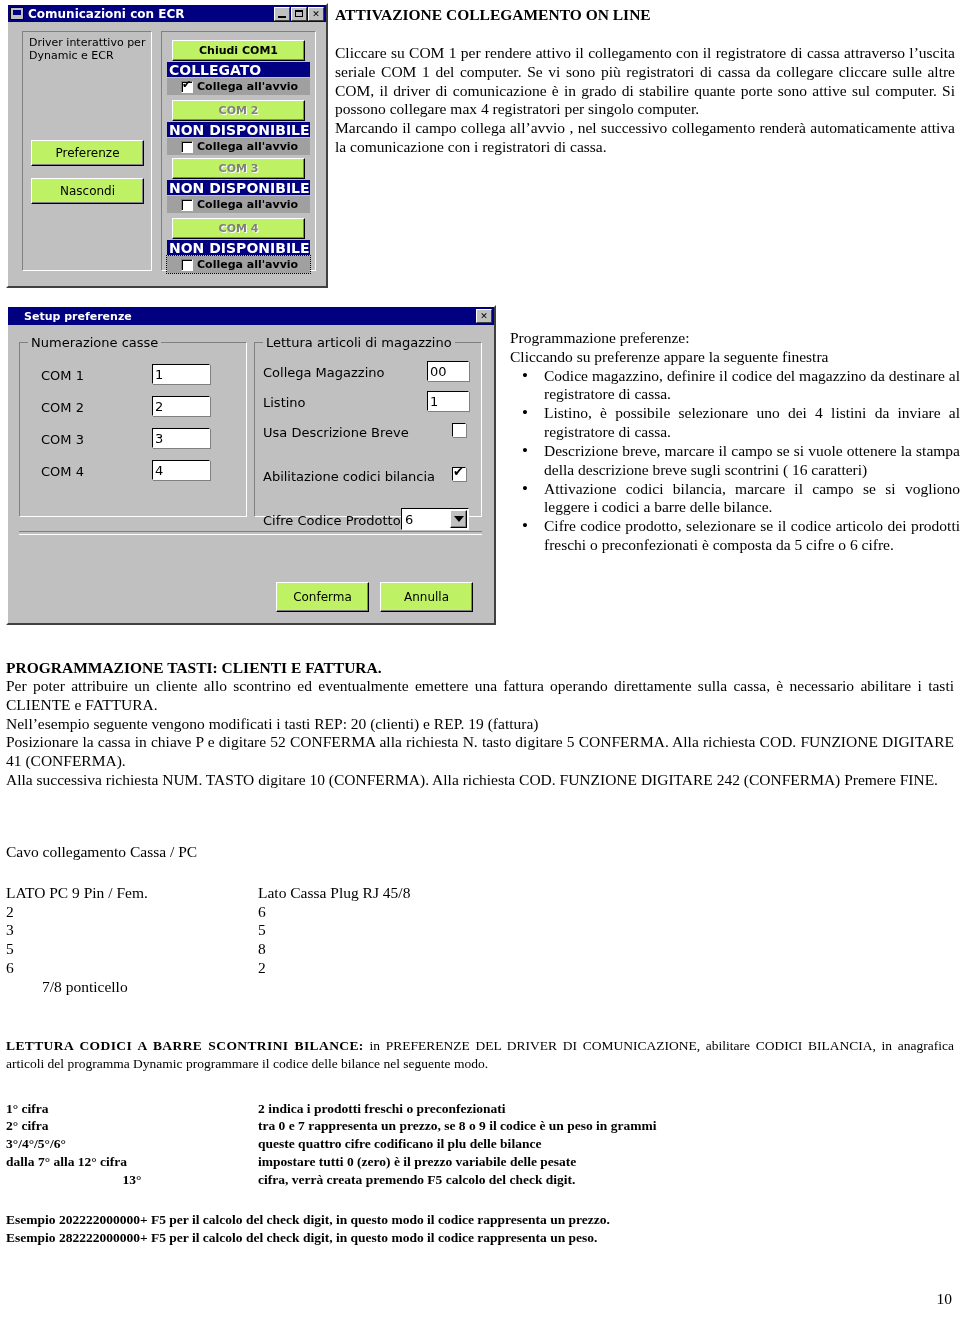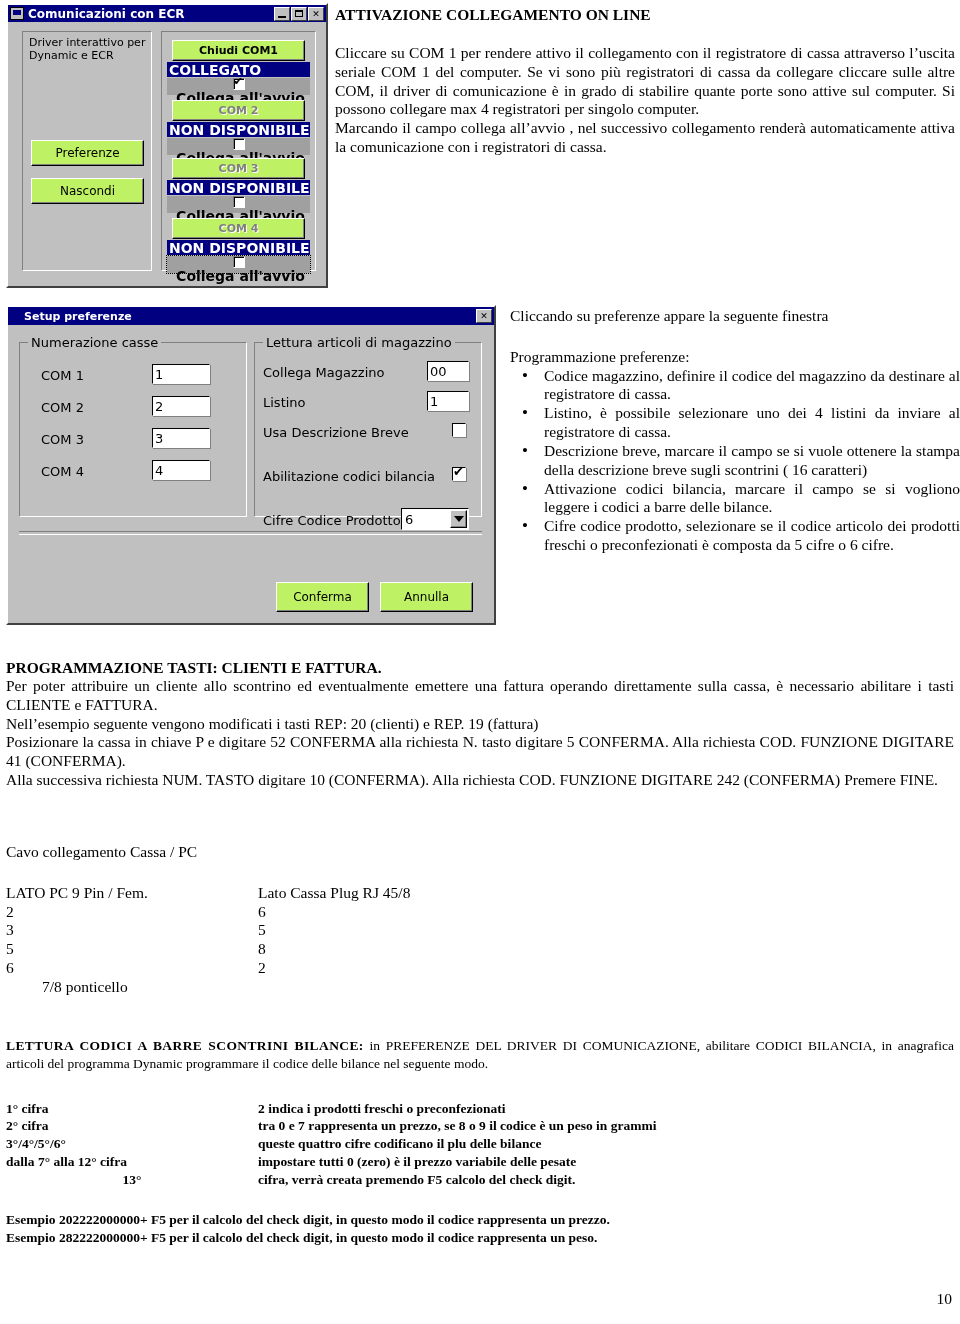--- a/index.html
+++ b/index.html
@@ -131,26 +131,25 @@
     font-family: "DejaVu Sans", "Liberation Sans", sans-serif;
     padding-left: 2px;
     display: flex;
     align-items: center;
     box-sizing: border-box;
   }
   .cbrow {
     background: #a0a0a0;
     display: flex;
     align-items: center;
-    font-size: 14px;
-    font-weight: bold;
-    font-family: "DejaVu Sans", "Liberation Sans", sans-serif;
-    box-sizing: border-box;
-    padding-left: 4px;
-    flex-direction: column;
+    font-size: 11px;
+    font-weight: bold;
+    font-family: "DejaVu Sans", "Liberation Sans", sans-serif;
+    box-sizing: border-box;
+    padding-left: 14px;
   }
   .cbox {
     width: 12px; height: 12px;
     background: #ffffff;
     border-top: 1px solid #808080;
     border-left: 1px solid #808080;
     border-right: 1px solid #ffffff;
     border-bottom: 1px solid #ffffff;
     box-shadow: inset 1px 1px 0 #000000;
     box-sizing: border-box;
@@ -437,22 +436,22 @@
 
     <div class="btn95 normal" style="position:absolute; left:268px; top:275px; width:93px; height:30px;">
       <span>Conferma</span>
     </div>
     <div class="btn95 normal" style="position:absolute; left:372px; top:275px; width:93px; height:30px;">
       <span>Annulla</span>
     </div>
   </div>
 
   <div style="position:absolute; left:510px; top:307px; width:450px;">
+    <div class="body-txt" style="margin-top:22px; text-align:left;">Programmazione preferenze:</div>
     <div class="body-txt" style="text-align:left;">Cliccando su preferenze appare la seguente finestra</div>
-    <div class="body-txt" style="margin-top:22px; text-align:left;">Programmazione preferenze:</div>
     <ul class="bul">
       <li>Codice magazzino, definire il codice del magazzino da destinare al registratore di cassa.</li>
       <li>Listino, è possibile selezionare uno dei 4 listini da inviare al registratore di cassa.</li>
       <li>Descrizione breve, marcare il campo se si vuole ottenere la stampa della descrizione breve sugli scontrini ( 16 caratteri)</li>
       <li>Attivazione codici bilancia, marcare il campo se si vogliono leggere i codici a barre delle bilance.</li>
       <li>Cifre codice prodotto, selezionare se il codice articolo dei prodotti freschi o preconfezionati è composta da 5 cifre o 6 cifre.</li>
     </ul>
   </div>
 
   <div style="position:absolute; left:6px; top:659px; width:948px;">

